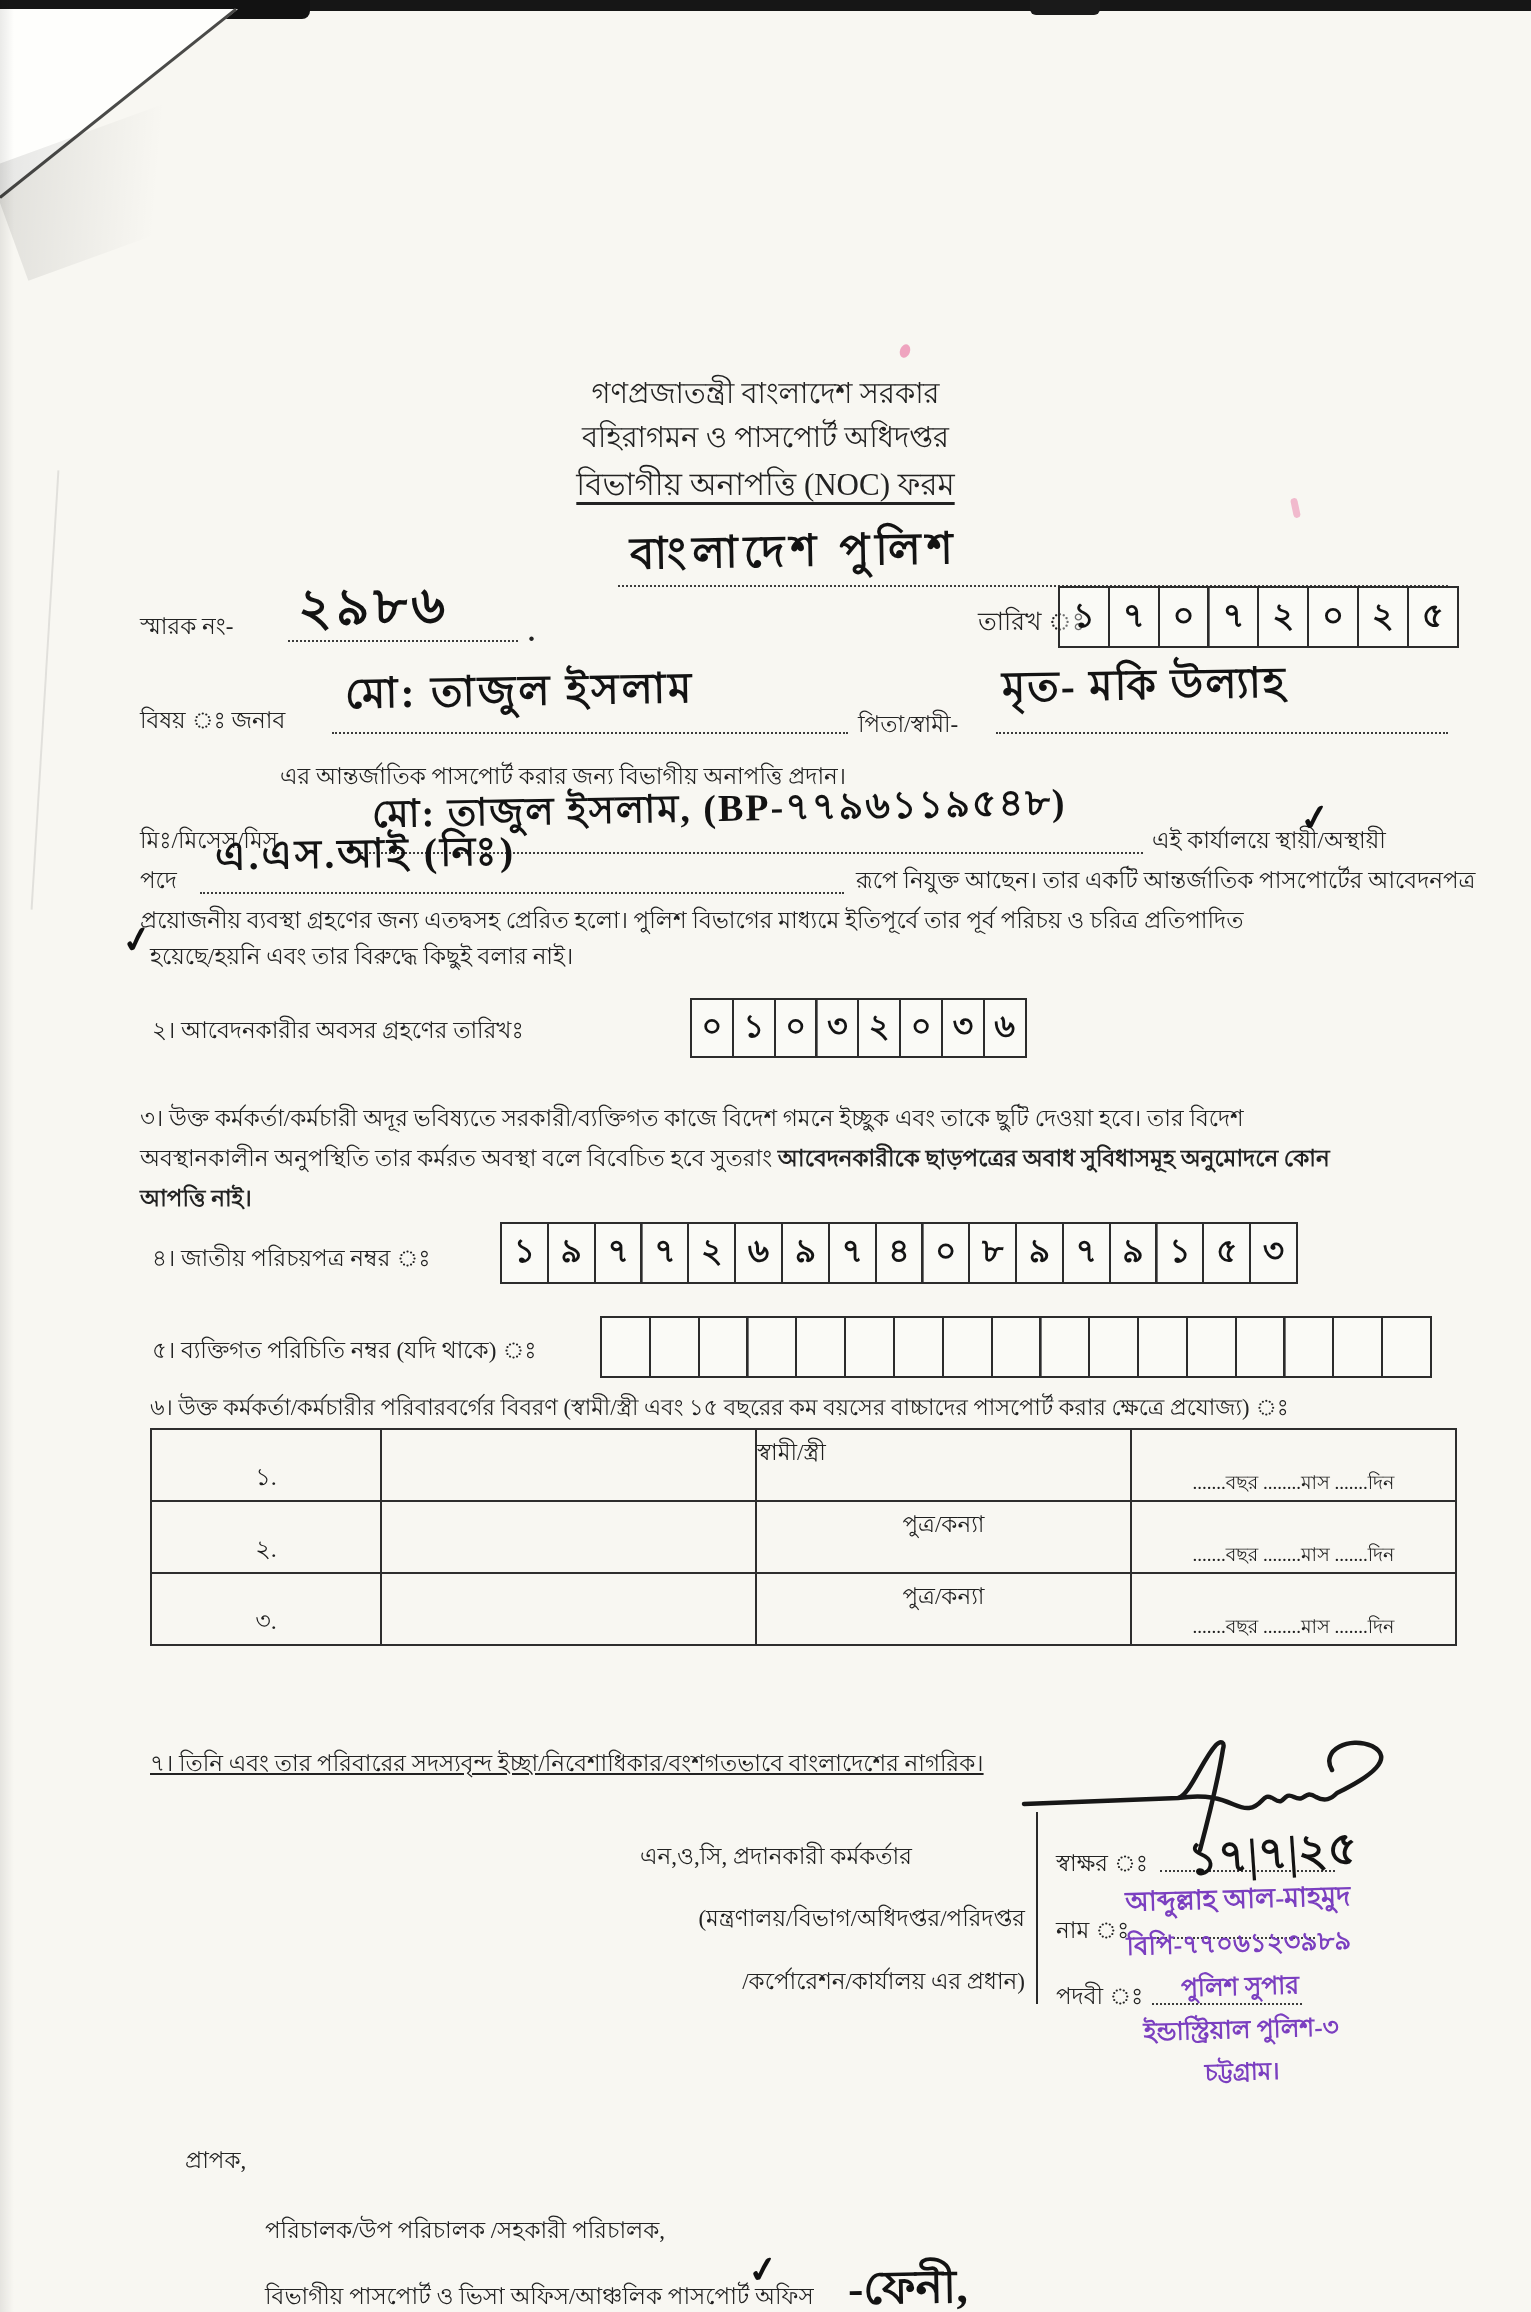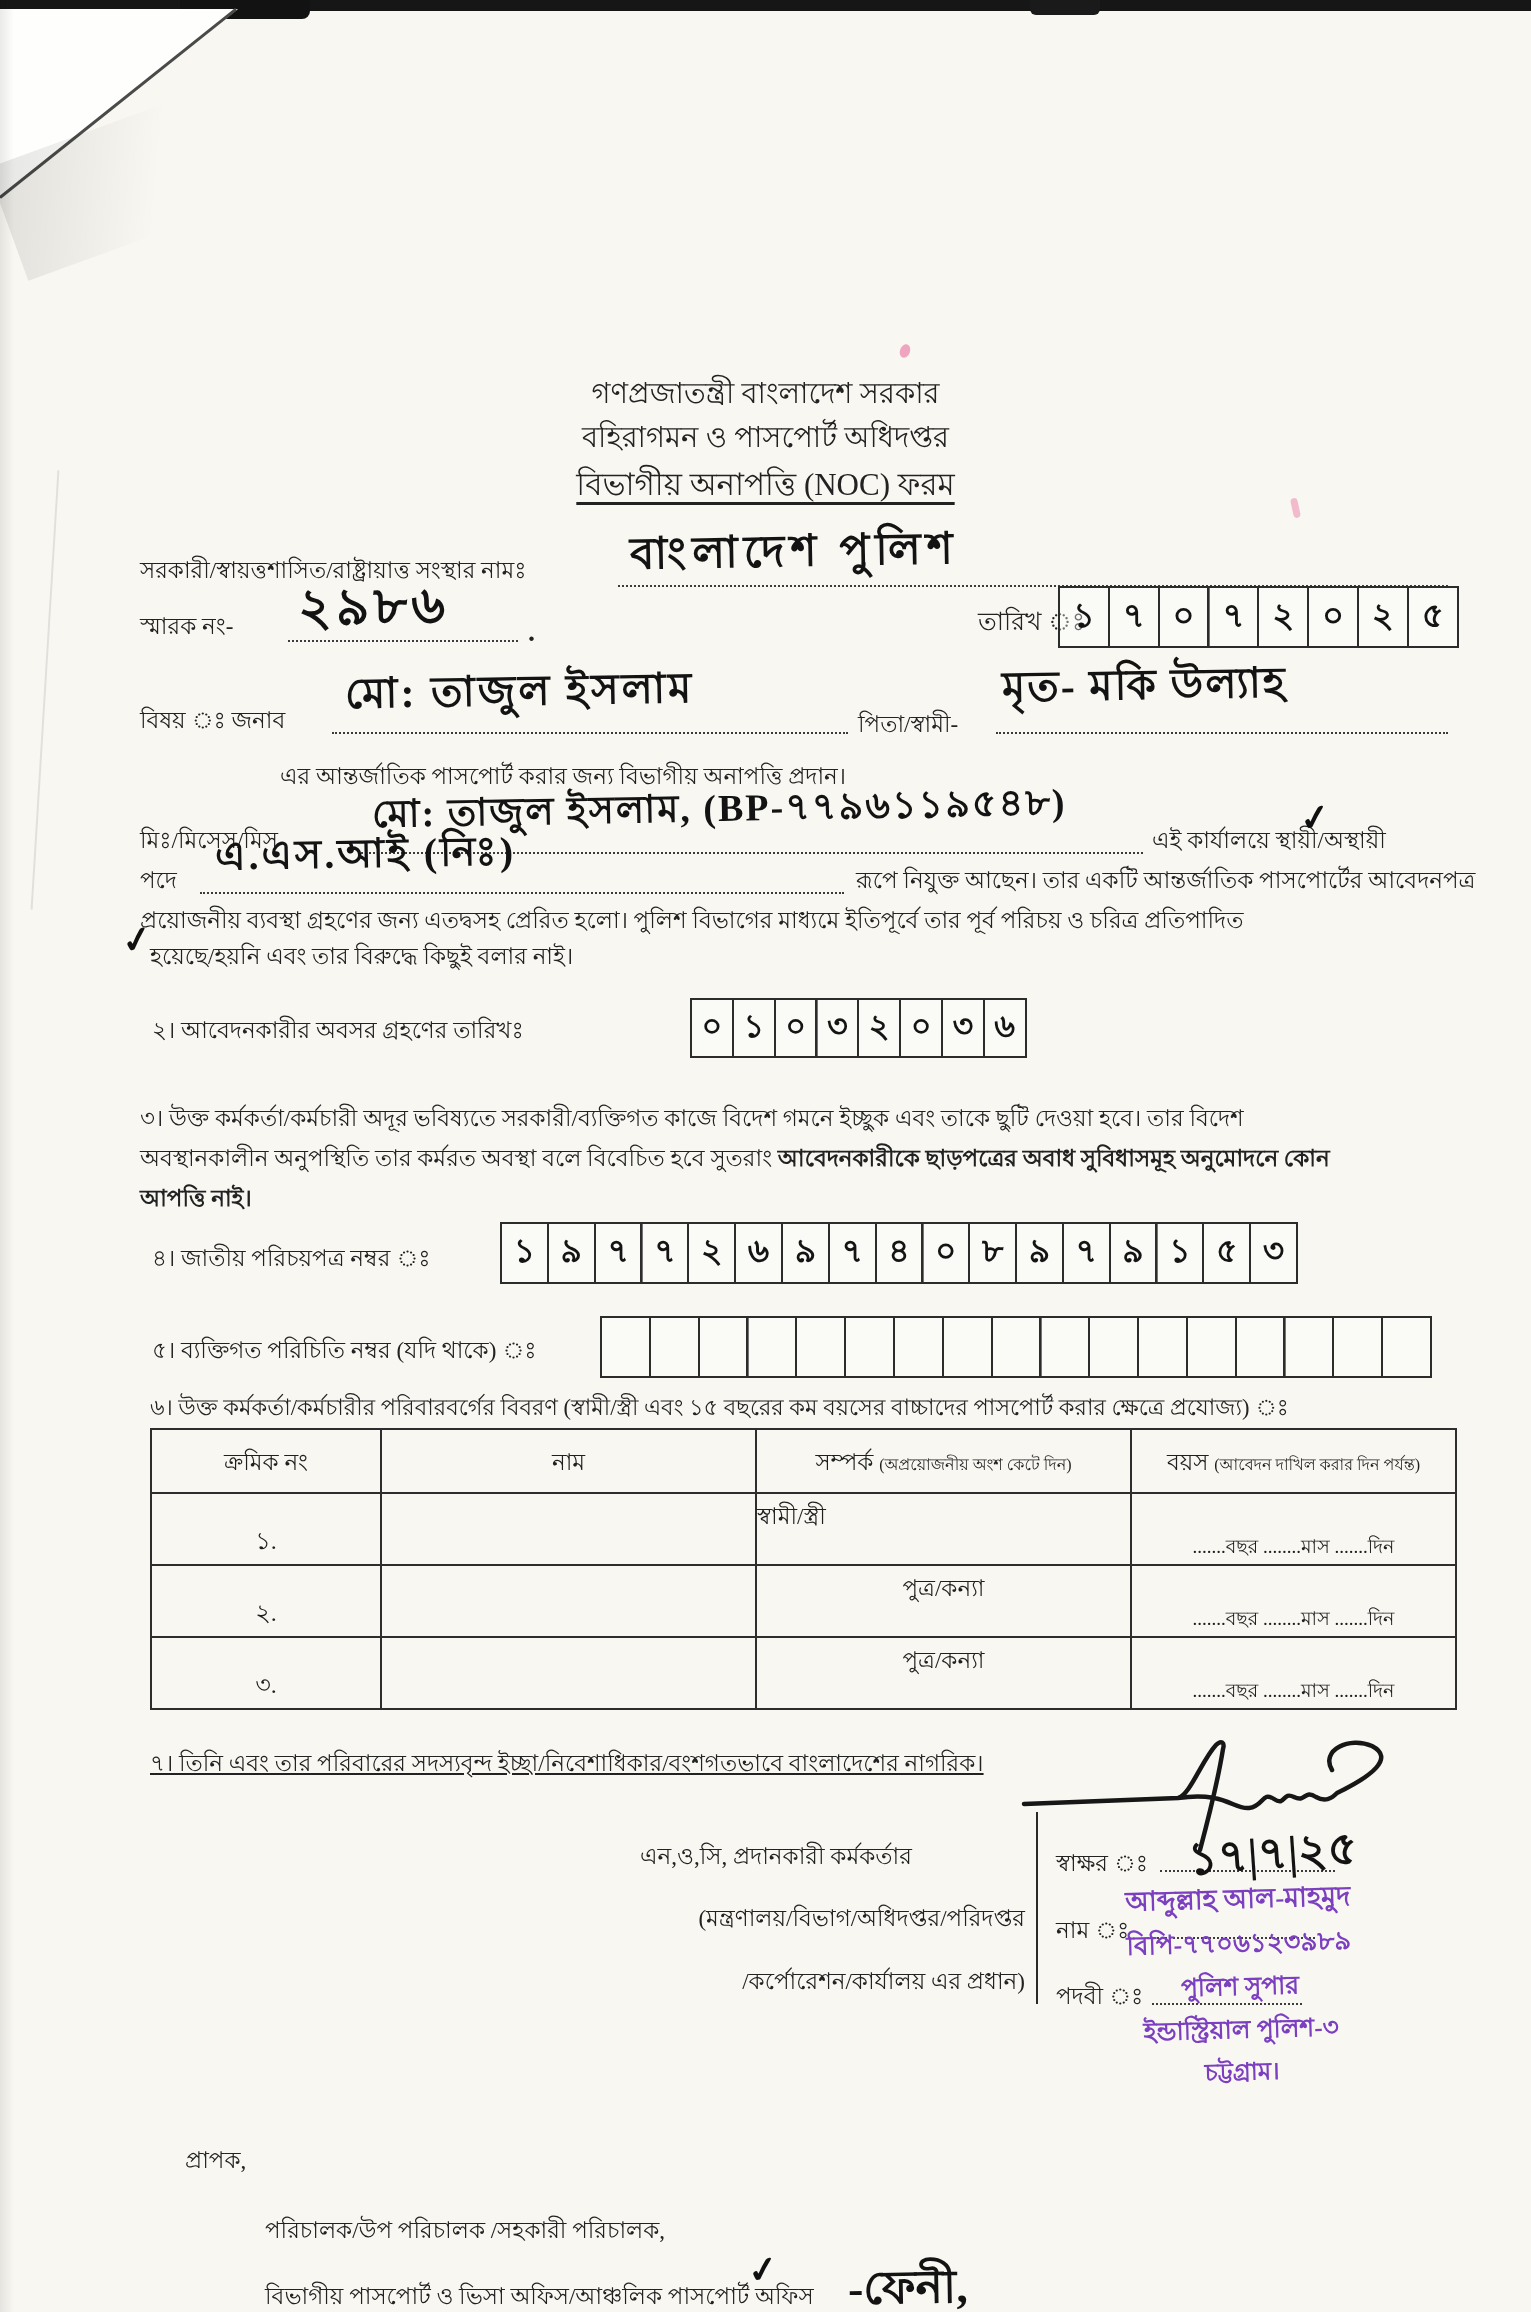--- a/index.html
+++ b/index.html
@@ -40,21 +40,20 @@
   <div class="abs artifact" style="left:0;top:120px;width:260px;height:120px;background:linear-gradient(115deg,rgba(0,0,0,0.10),rgba(0,0,0,0) 60%);transform:rotate(-20deg);"></div>
   <div class="abs artifact" style="left:44px;top:470px;width:2px;height:440px;background:rgba(0,0,0,0.09);transform:rotate(3.5deg);"></div>
   <div class="abs artifact" style="left:0;top:0;width:14px;height:2312px;background:linear-gradient(to right,rgba(0,0,0,0.08),rgba(0,0,0,0));"></div>
   <div class="abs artifact" style="left:900px;top:344px;width:10px;height:14px;background:rgba(231,96,150,0.55);border-radius:50%;transform:rotate(20deg);"></div>
   <div class="abs artifact" style="left:1292px;top:498px;width:7px;height:20px;background:rgba(233,110,160,0.45);border-radius:4px;transform:rotate(-12deg);"></div>
 
   <div class="abs print big" style="left:0;top:370px;width:1531px;text-align:center;">গণপ্রজাতন্ত্রী বাংলাদেশ সরকার</div>
   <div class="abs print big" style="left:0;top:414px;width:1531px;text-align:center;">বহিরাগমন ও পাসপোর্ট অধিদপ্তর</div>
   <div class="abs print big" style="left:0;top:460px;width:1531px;text-align:center;font-size:31px;text-decoration:underline;text-underline-offset:7px;">বিভাগীয় অনাপত্তি (NOC) ফরম</div>
 
-  <div class="abs print" style="left:140px;top:552px;">সরকারী/স্বায়ত্তশাসিত/রাষ্ট্রায়াত্ত সংস্থার নামঃ</div>
   <div class="abs dotted" style="left:618px;top:549px;width:830px;height:36px;"></div>
   <div class="abs hw" style="left:630px;top:518px;font-size:44px;letter-spacing:6px;">বাংলাদেশ পুলিশ</div>
 
   <div class="abs print" style="left:140px;top:608px;">স্মারক নং-</div>
   <div class="abs dotted" style="left:288px;top:600px;width:230px;height:40px;"></div>
   <div class="abs print" style="left:528px;top:616px;font-size:28px;font-weight:700;">.</div>
   <div class="abs hw" style="left:298px;top:566px;font-size:52px;letter-spacing:4px;">২৯৮৬</div>
   <div class="abs print" style="left:978px;top:602px;font-size:25px;">তারিখ ঃ</div>
   <div class="abs cells" style="left:1058px;top:586px;">
     <div class="c datec">১</div>
@@ -151,38 +150,20 @@
   <div class="abs print" style="left:150px;top:1390px;font-size:22.5px;">৬। উক্ত কর্মকর্তা/কর্মচারীর পরিবারবর্গের বিবরণ (স্বামী/স্ত্রী এবং ১৫ বছরের কম বয়সের বাচ্চাদের পাসপোর্ট করার ক্ষেত্রে প্রযোজ্য) ঃ</div>
   <div class="abs" style="left:150px;top:1428px;">
     <table class="fam">
       <colgroup>
           <col style="width:230px">
           <col style="width:375px">
           <col style="width:375px">
           <col style="width:325px">
         </colgroup>
       <tbody>
-          <tr style="height:64px;">
-        <td>
-              <div style="text-align:center;padding-top:14px;font-size:23px;">ক্রমিক নং</div>
-            </td>
-        <td>
-              <div style="text-align:center;padding-top:14px;font-size:23px;">নাম</div>
-            </td>
-        <td>
-              <div style="text-align:center;padding-top:14px;font-size:23px;white-space:nowrap;">
-          <span>সম্পর্ক</span>
-          <span class="smallsub">(অপ্রয়োজনীয় অংশ কেটে দিন)</span></div>
-            </td>
-        <td>
-              <div style="text-align:center;padding-top:14px;font-size:23px;white-space:nowrap;">
-          <span>বয়স</span>
-          <span class="smallsub">(আবেদন দাখিল করার দিন পর্যন্ত)</span></div>
-            </td>
-      </tr>
       <tr style="height:70px;">
         <td>
               <div style="text-align:center;padding-top:28px;font-size:24px;">১.</div>
             </td>
         <td>
               <div></div>
             </td>
         <td>
               <div style="text-align:left;padding-top:4px;font-size:23px;">স্বামী/স্ত্রী</div>
             </td>

